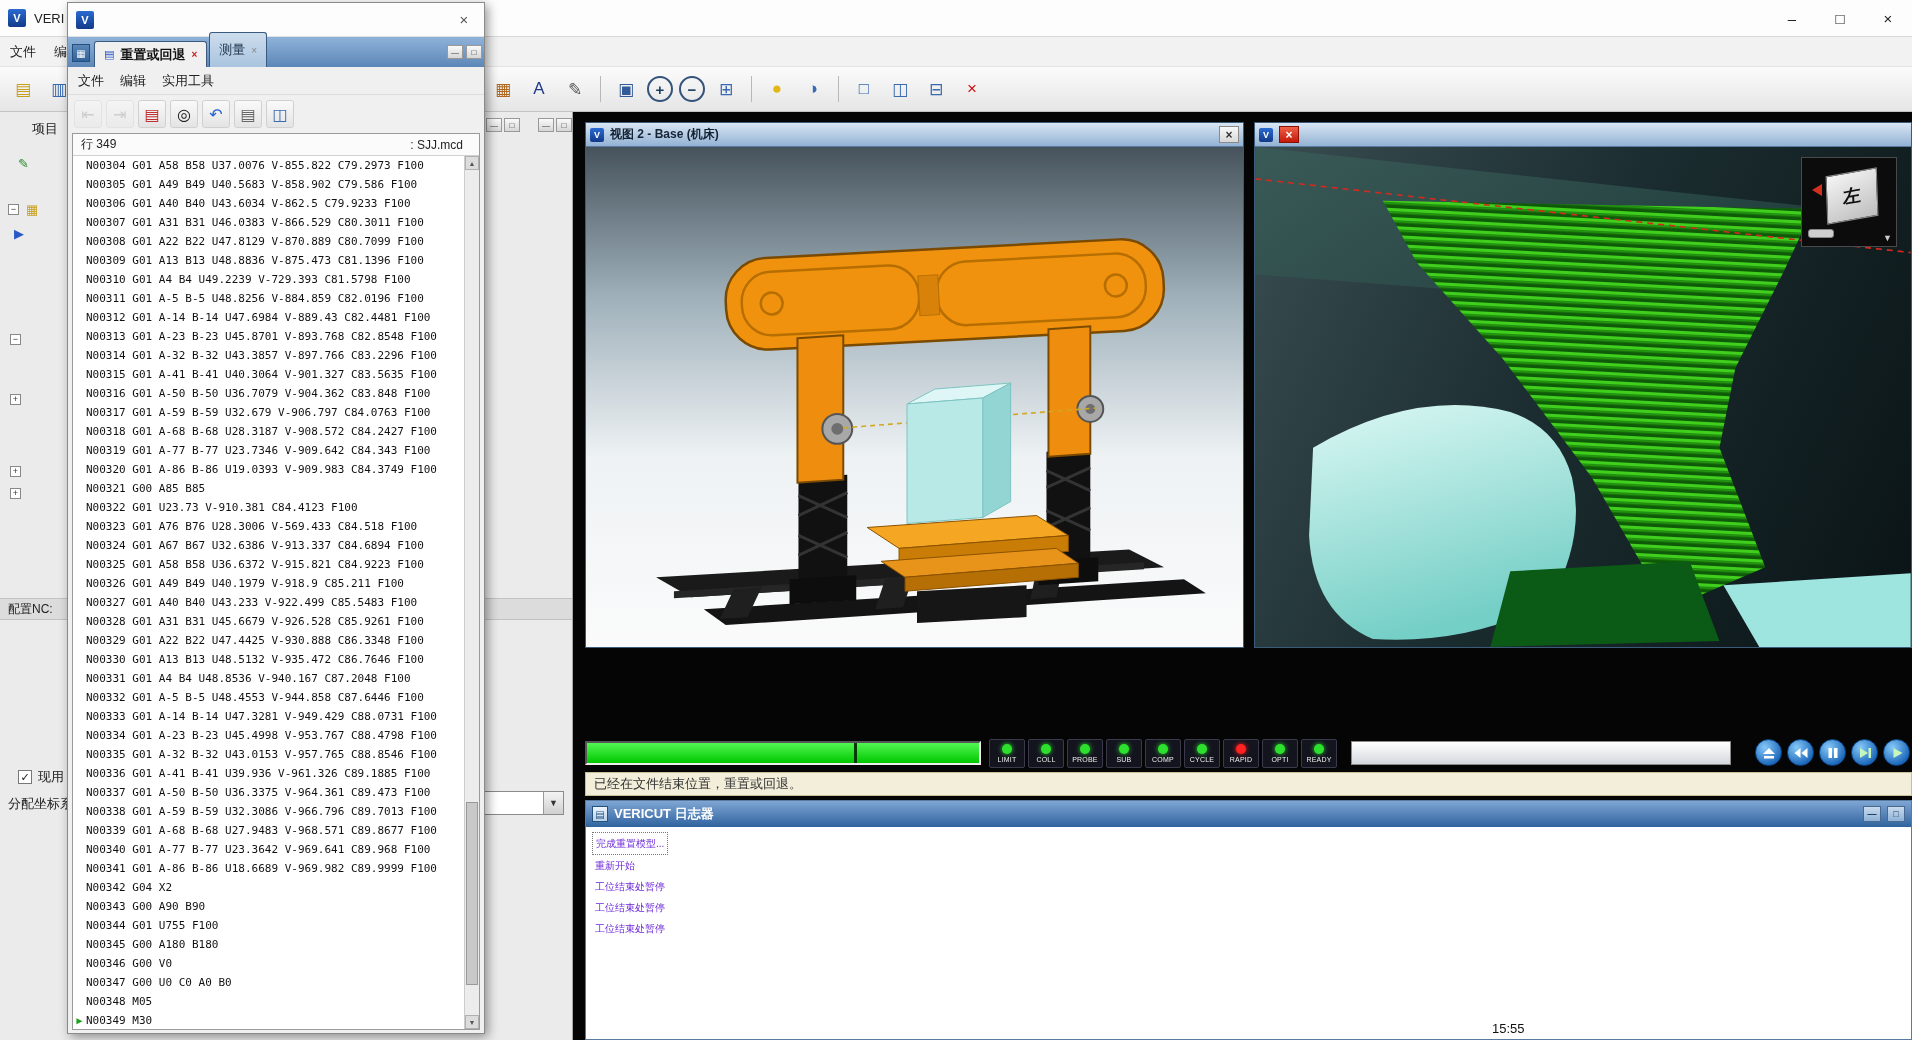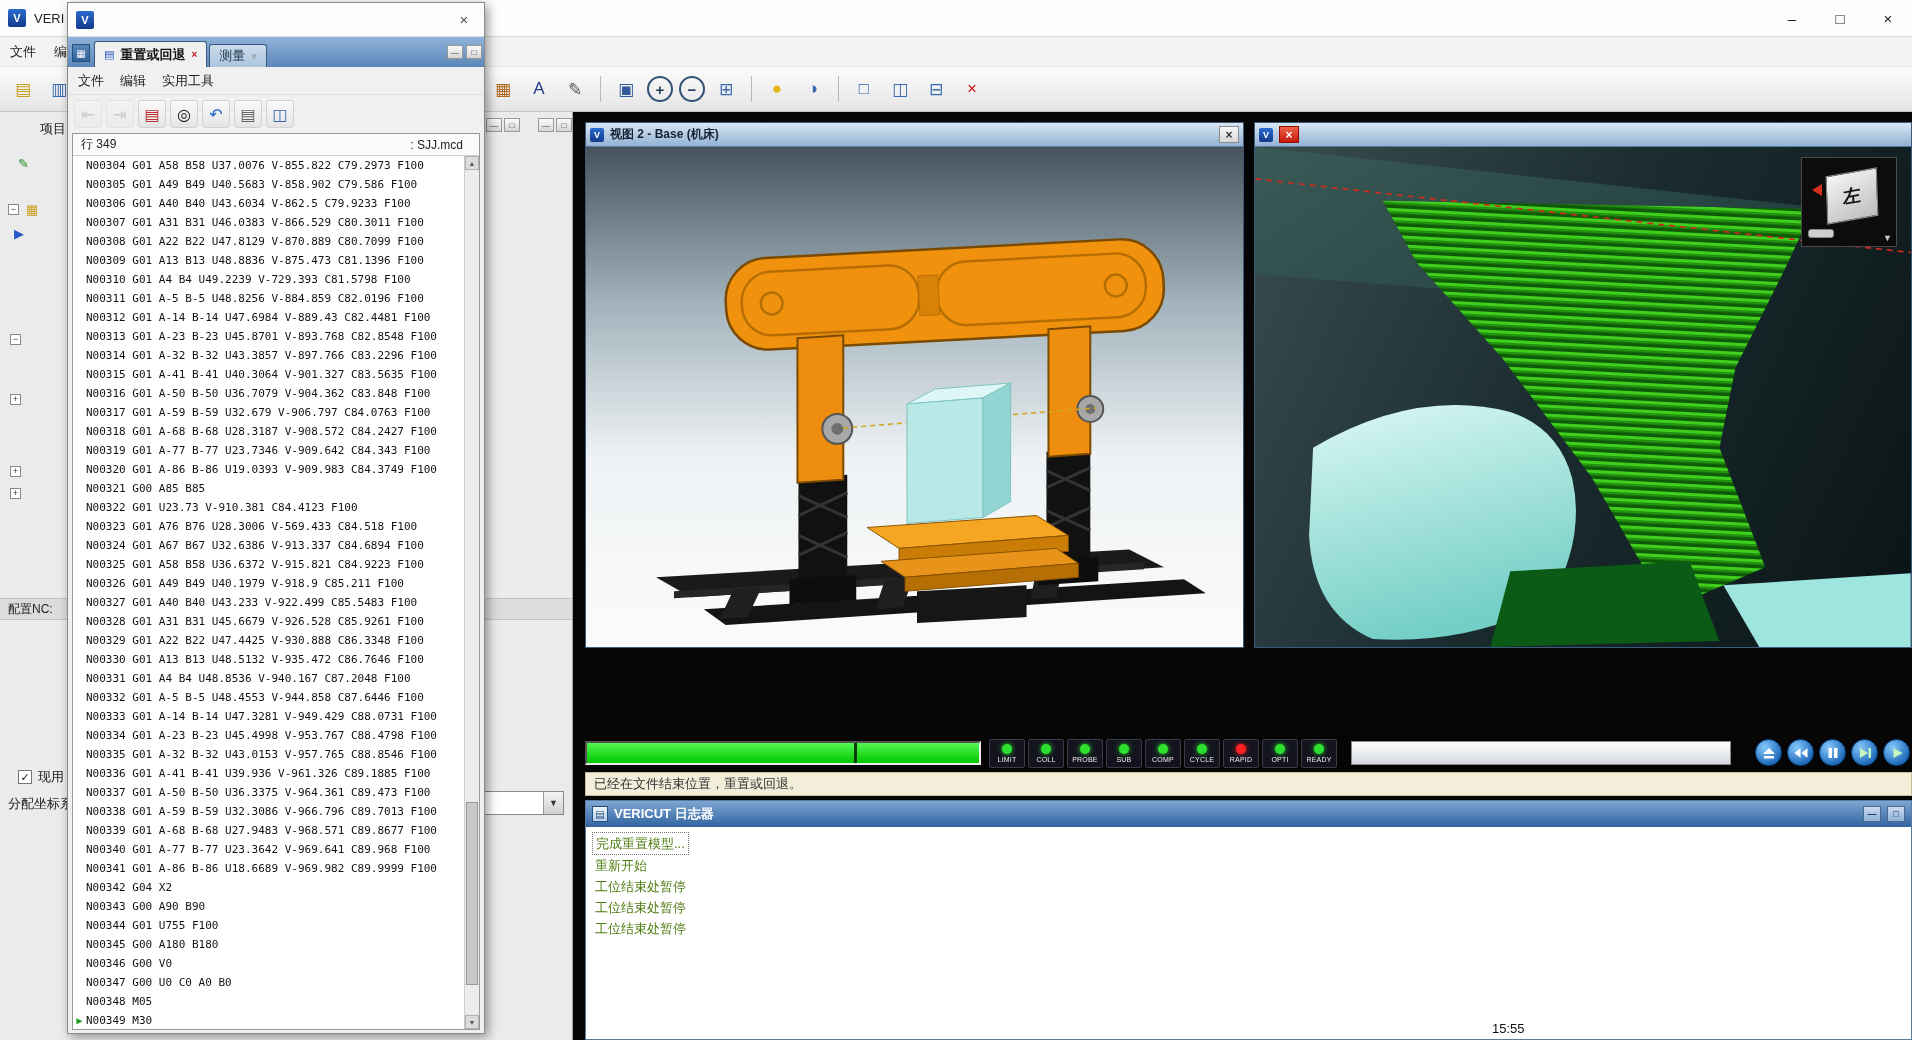--- a/index.html
+++ b/index.html
@@ -67,33 +67,33 @@
 .pb-btn{width:27px;height:27px;border-radius:50%;background:radial-gradient(circle at 35% 30%,#85c8f8,#1b66ba 75%);border:1px solid #0a4a8c;display:flex;align-items:center;justify-content:center}
 
 
 .status-line{position:absolute;left:585px;top:772px;width:1327px;height:24px;background:#f3eeda;border:1px solid #c8bf96;font-size:13px;color:#333;display:flex;align-items:center;padding-left:8px;z-index:3}
 .logger{position:absolute;left:585px;top:800px;width:1327px;bottom:0;background:#fff;border:1px solid #5a7ba0;z-index:3}
 .logger-titlebar{height:26px;background:linear-gradient(#7fa6d4,#2f639f);display:flex;align-items:center;gap:6px;padding:0 6px;color:#fff;font-size:13px;font-weight:bold}
 .logger-icon{width:16px;height:16px;background:linear-gradient(#eef4fb,#b8cfe8);border:1px solid #23527f;color:#23527f;font-size:10px;display:flex;align-items:center;justify-content:center}
 .logger-title{flex:1}
 .logger-btn{width:18px;height:16px;background:linear-gradient(#c8daee,#8fb2d8);border:1px solid #4a6a90;color:#15304f;font-size:9px;display:flex;align-items:center;justify-content:center}
 .logger-content{position:absolute;left:0;top:26px;right:0;bottom:0;background:#fff;padding:5px 6px;overflow:hidden}
-.log-line{font-size:13px;color:#4d7c0f;line-height:21px;width:fit-content;padding:0 3px}
+.log-line{font-size:10px;color:#6d28d9;line-height:21px;width:fit-content;padding:0 3px}
 .log-line.selected{border:1px dotted #777}
 .clock{position:absolute;left:1492px;top:1021px;font-size:13px;color:#111;z-index:6}
 
 
 .nc-window{position:absolute;left:67px;top:2px;width:418px;height:1032px;background:#f0f0f0;border:1px solid #8a8a8a;box-shadow:3px 3px 10px rgba(0,0,0,.4);z-index:50}
 .nc-titlebar{height:34px;background:#fdfdfd;border-bottom:1px solid #e0e0e0;display:flex;align-items:center;padding:0 8px;gap:8px}
 .nc-close{margin-left:auto;font-size:15px;color:#555;width:24px;text-align:center}
 .nc-tabstrip{height:30px;background:linear-gradient(#8fb2d9,#5c87b8);display:flex;align-items:flex-end;padding:0 2px;gap:2px}
 .tabstrip-icon{width:18px;height:18px;margin:0 2px 5px 2px;background:linear-gradient(#5c87b8,#31629a);border:1px solid #24507f;color:#fff;font-size:10px;display:flex;align-items:center;justify-content:center}
 .nc-tab{display:flex;align-items:center;gap:6px;height:26px;padding:0 9px;font-size:13px;border:1px solid #3a5a80;border-bottom:none;border-radius:3px 3px 0 0}
 .nc-tab.active{background:#f0f0f0;color:#111;font-weight:bold}
-.nc-tab.inactive{background:linear-gradient(#cddded,#a9c4de);color:#223a52;height:23px}
+.nc-tab.inactive{background:linear-gradient(#cddded,#a9c4de);color:#223a52;height:35px}
 .tab-icon{font-size:11px;color:#2a58c8}
 .tab-close{font-size:10px;color:#888}
 .nc-tab.active .tab-close{color:#c42020;font-weight:bold}
 .nc-strip-btns{margin-left:auto;display:flex;gap:3px;align-items:center;padding-bottom:8px}
 .nc-strip-btns .mini-btn{position:static}
 .nc-menubar{height:28px;background:#f0f0f0;display:flex;align-items:center;gap:16px;padding:0 10px;font-size:13px;color:#222;border-bottom:1px solid #ddd}
 .nc-toolbar{height:38px;display:flex;align-items:center;gap:4px;padding:0 6px;background:#f0f0f0}
 .nc-toolbar .tb-icon{width:28px;height:28px;font-size:16px;border:1px solid #d0d0d0;background:linear-gradient(#fafafa,#e4e4e4)}
 .code-wrap{position:absolute;left:4px;top:130px;right:4px;bottom:3px;background:#fff;border:1px solid #9a9a9a}
 .code-header{height:22px;border-bottom:1px solid #d0d0d0;display:flex;align-items:center;justify-content:space-between;padding:0 16px 0 8px;font-size:12px;color:#222;background:#fbfbfb}
@@ -145,21 +145,21 @@
         <div class="tb-icon" style="color: rgb(58, 106, 176);">◑</div>
         <div class="tb-sep"></div>
         <div class="tb-icon" style="color: rgb(58, 106, 176);">□</div>
         <div class="tb-icon" style="color: rgb(58, 106, 176);">◫</div>
         <div class="tb-icon" style="color: rgb(58, 106, 176);">⊟</div>
         <div class="tb-icon" style="color: rgb(204, 17, 17);">×</div>
       </div>
   </div>
 
   <div class="sidebar">
-    <span class="sidebar-label" style="left:40px;top:8px">项目</span>
+    <span class="sidebar-label" style="left:32px;top:8px">项目</span>
     <div id="sidebar-frag">
         <span class="tree-glyph" style="left: 18px; top: 44px; color: rgb(42, 138, 42);">✎</span>
         <span class="tree-glyph box" style="left: 8px; top: 92px;">−</span>
         <span class="tree-glyph" style="left: 26px; top: 90px; color: rgb(200, 160, 32);">▦</span>
         <span class="tree-glyph" style="left: 14px; top: 114px; color: rgb(42, 88, 200);">▶</span>
         <span class="tree-glyph box" style="left: 10px; top: 222px;">−</span>
         <span class="tree-glyph box" style="left: 10px; top: 282px;">+</span>
         <span class="tree-glyph box" style="left: 10px; top: 354px;">+</span>
         <span class="tree-glyph box" style="left: 10px; top: 376px;">+</span>
       </div>

